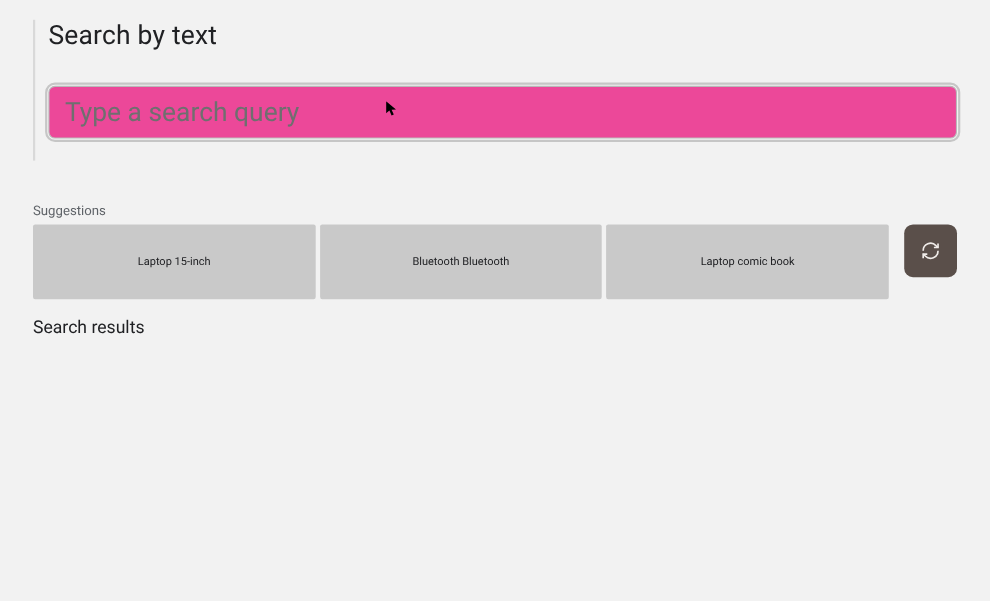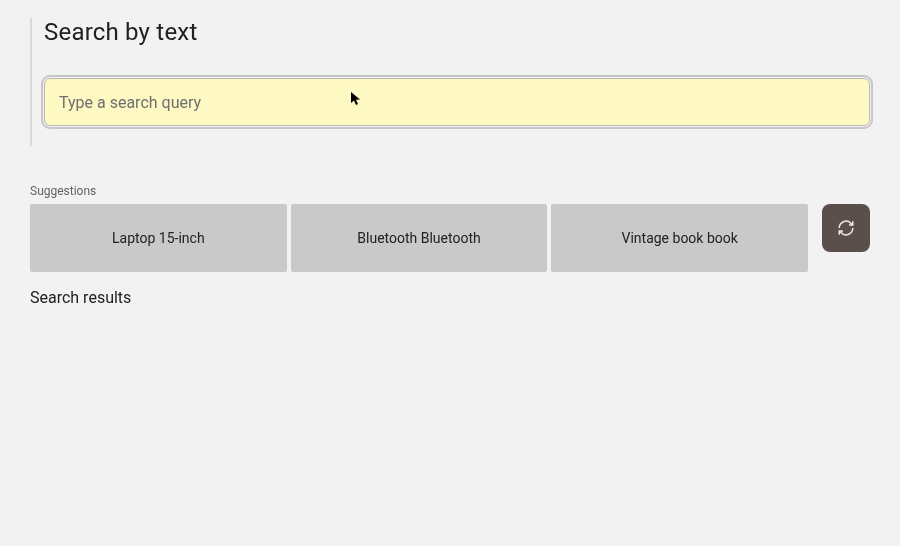--- a/index.html
+++ b/index.html
@@ -33,23 +33,23 @@
     .search-wrapper {
       position: relative;
     }
     .search-input {
       width: 100%;
       height: 48px;
       border: 1px solid #b9b9b9;
       outline: 2px solid #c6c6c6;
       outline-offset: 1px;
       border-radius: 6px;
-      background: #fef9c3;
+      background: #ec4899;
       padding: 0 14px;
-      font-size: 16px;
+      font-size: 24px;
       color: #202124;
       font-family: inherit;
     }
     .search-input::placeholder {
       color: #6f6f6f;
       opacity: 1;
     }
     .cursor-pointer {
       position: absolute;
       left: 307px;
@@ -70,21 +70,21 @@
     .suggestions-row {
       display: flex;
       gap: 4px;
       align-items: stretch;
     }
     .suggestion-btn {
       flex: 1;
       height: 68px;
       background: #c9c9c9;
       border: none;
-      font-size: 14px;
+      font-size: 10px;
       color: #202124;
       cursor: pointer;
       font-family: inherit;
       border-radius: 2px;
     }
     .refresh-btn {
       width: 48px;
       height: 48px;
       background: #5a4f4a;
       border: none;
@@ -125,21 +125,21 @@
             <path d="M0 0 L0 11 L3 8.5 L5 13 L7 12 L5 7.8 L9 7.5 Z" fill="#000"></path>
           </svg></span>
     </div>
   </div>
 
   <div class="suggestions-section">
     <div class="suggestions-label">Suggestions</div>
     <div class="suggestions-row">
       <button class="suggestion-btn">Laptop 15-inch</button>
       <button class="suggestion-btn">Bluetooth Bluetooth</button>
-      <button class="suggestion-btn">Vintage book book</button>
+      <button class="suggestion-btn">Laptop comic book</button>
       <button class="refresh-btn">
         <svg viewBox="0 0 24 24">
           <path d="M3 12a9 9 0 0 1 15.5-6.3L21 8"></path>
           <polyline points="21 3 21 8 16 8"></polyline>
           <path d="M21 12a9 9 0 0 1-15.5 6.3L3 16"></path>
           <polyline points="3 21 3 16 8 16"></polyline>
         </svg>
       </button>
     </div>
   </div>

